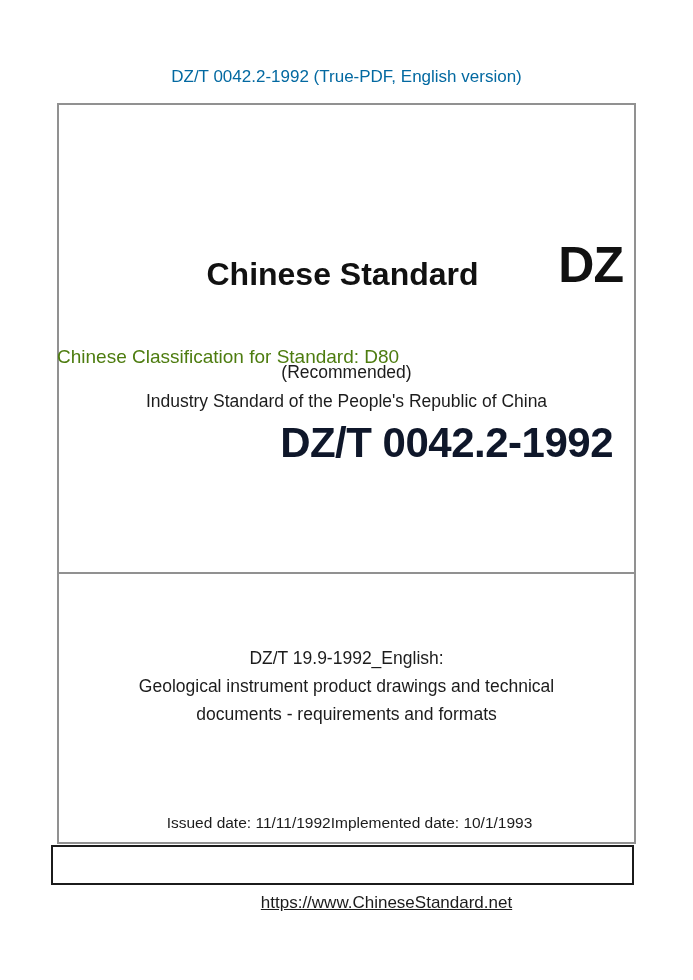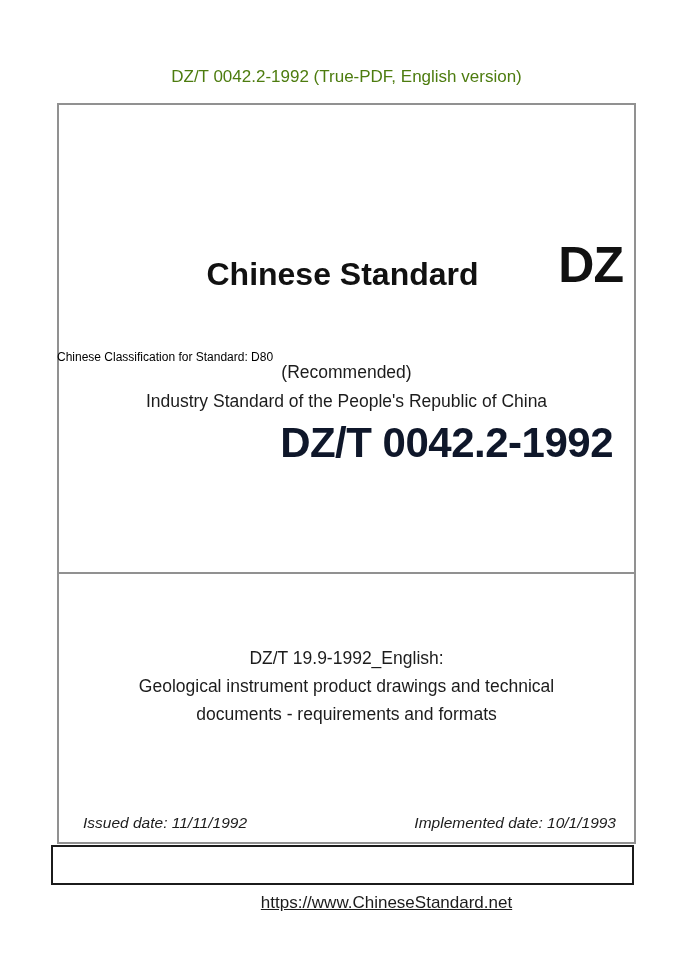--- a/index.html
+++ b/index.html
@@ -17,21 +17,21 @@
     overflow: hidden;
   }
   .header-title {
     position: absolute;
     top: 66px;
     left: 0;
     width: 100%;
     text-align: center;
     font-size: 17px;
     line-height: 22px;
-    color: #4d7c0f;
+    color: #0369a1;
   }
   .main-box {
     position: absolute;
     left: 57px;
     top: 103px;
     width: 579px;
     height: 741px;
     border: 2px solid #919191;
     box-sizing: border-box;
   }
@@ -65,23 +65,23 @@
     width: 100%;
     text-align: center;
     font-size: 17.5px;
     line-height: 29px;
     color: #1c1c1c;
   }
   .classification {
     position: absolute;
     top: 348px;
     left: 57px;
-    font-size: 12px;
+    font-size: 19px;
     line-height: 18px;
-    color: #000000;
+    color: #4d7c0f;
   }
   .std-number {
     position: absolute;
     top: 422px;
     right: 80px;
     font-size: 42px;
     line-height: 42px;
     font-weight: bold;
     letter-spacing: -0.5px;
     color: #0f172a;
@@ -103,25 +103,24 @@
     font-size: 17.5px;
     line-height: 28px;
     color: #1c1c1c;
   }
   .dates-row {
     position: absolute;
     top: 813px;
     left: 83px;
     right: 77px;
     display: flex;
-    justify-content: space-between;
+    justify-content: center;
     font-size: 15.5px;
     line-height: 19px;
     color: #1c1c1c;
-    font-style: italic;
   }
   .footer-box {
     position: absolute;
     left: 51px;
     top: 845px;
     width: 583px;
     height: 40px;
     border: 2px solid #1b1b1b;
     box-sizing: border-box;
     background: #ffffff;

